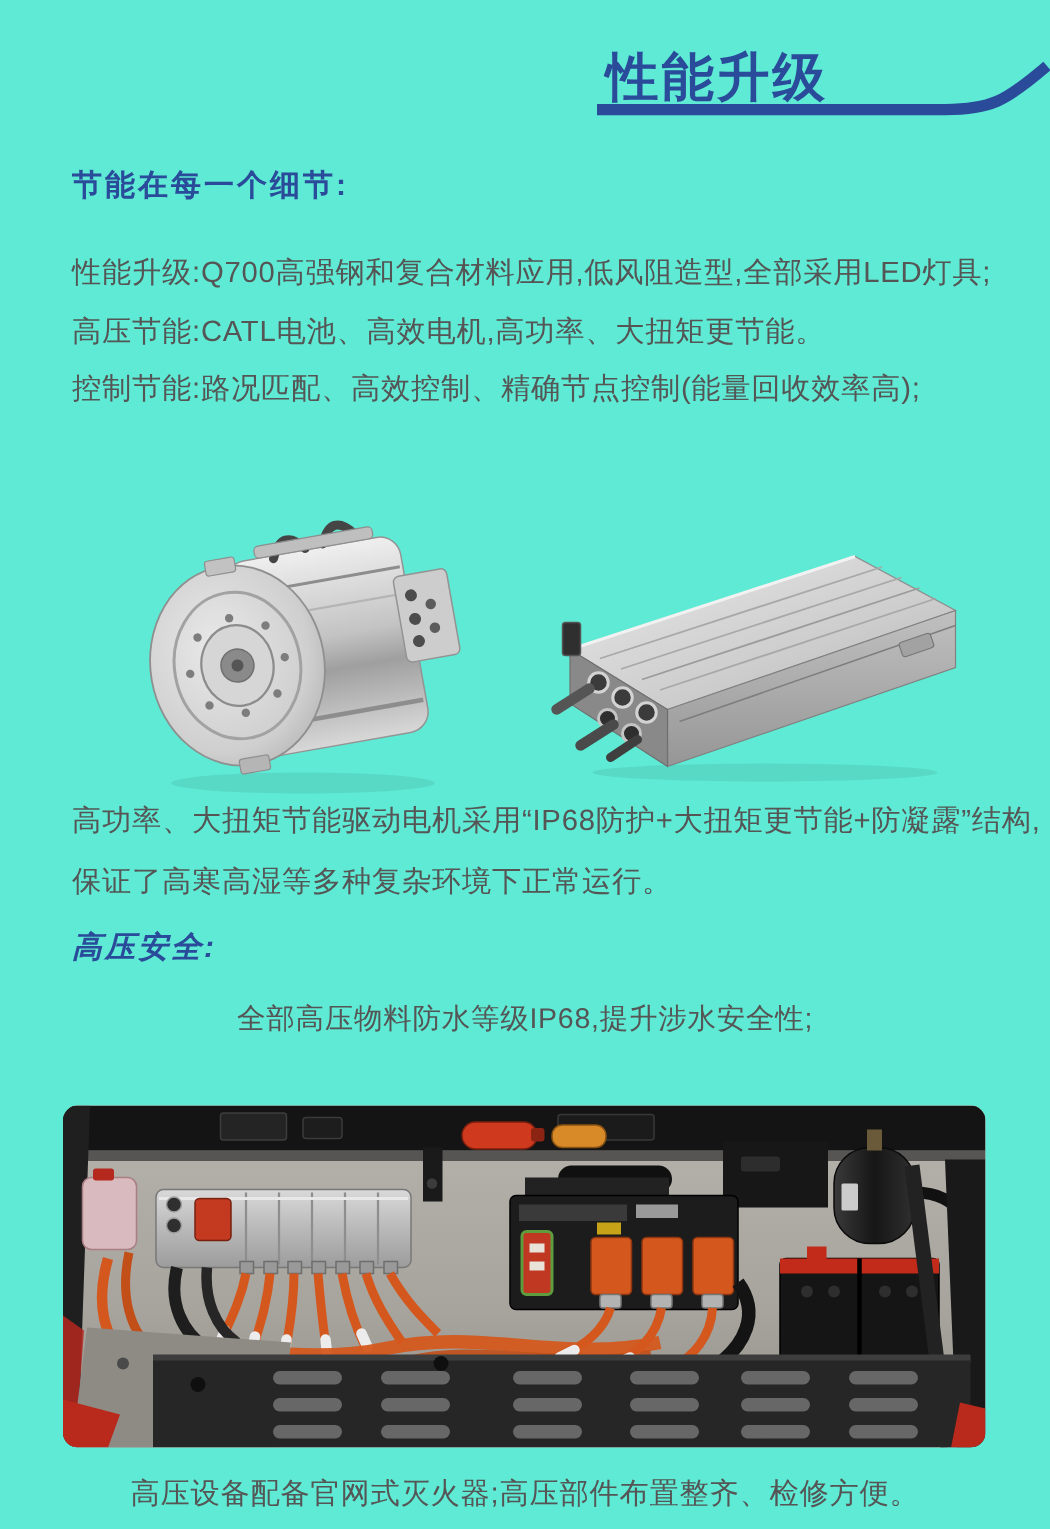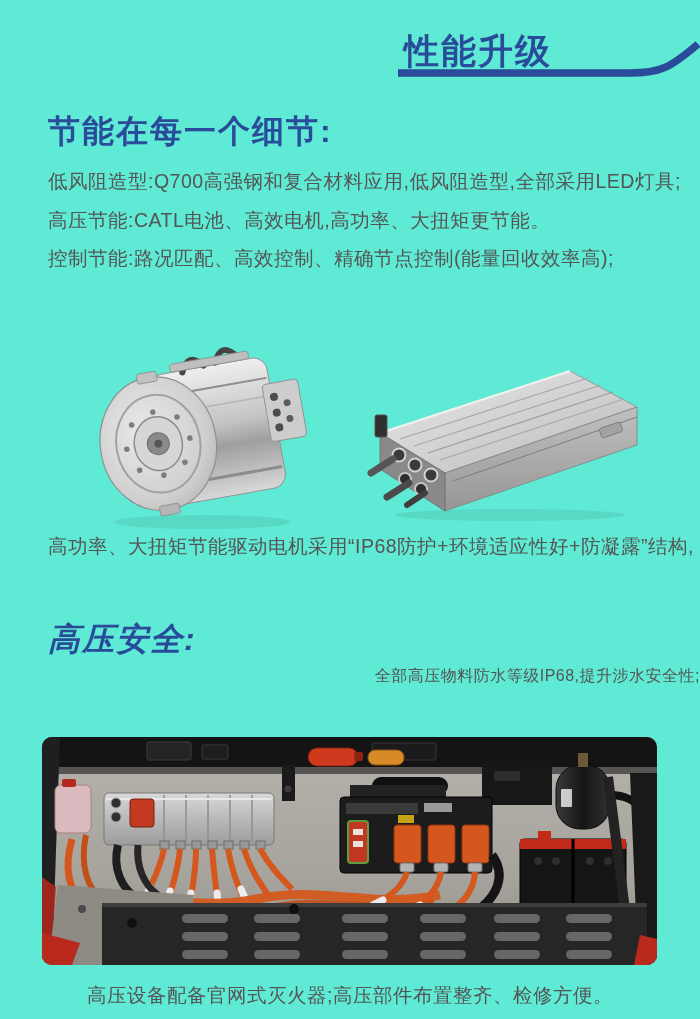--- a/index.html
+++ b/index.html
@@ -8,35 +8,35 @@
     font-family:"Liberation Sans","DejaVu Sans",sans-serif;color:#4f4f4f;
   }
   
   .hdr-title{
     position:absolute;left:404px;top:28px;font-size:35px;font-weight:800;
     color:#2a4b9a;letter-spacing:2px;white-space:nowrap;
   }
   .hdr-swoosh{position:absolute;left:398px;top:40px;width:302px;height:46px;}
   
   .sec-head{
-    position:absolute;left:48px;font-size:32px;font-weight:800;color:#2a4b9a;
+    position:absolute;left:48px;font-size:20px;font-weight:800;color:#2a4b9a;
     letter-spacing:2px;white-space:nowrap;
   }
   .sec-head.h1{top:110px;}
   .sec-head.h2{top:299px;}
   .sec-head.h3{top:618px;font-style:italic;}
   
   .body-line{
     position:absolute;left:48px;width:630px;font-size:19.5px;color:#555555;
     letter-spacing:0.5px;white-space:nowrap;
   }
   .el1{top:168px;} .el2{top:207px;} .el3{top:245px;}
   .vl1{top:533px;} .vl2{top:574px;}
   .center-line{
-    position:absolute;left:0;width:700px;text-align:right;font-size:16px;
+    position:absolute;left:0;width:700px;text-align:center;font-size:19px;
     color:#555555;letter-spacing:0.5px;white-space:nowrap;
   }
   .sl1{top:666px;} .sl2{top:702px;}
   .caption{
     position:absolute;left:0;top:982px;width:700px;text-align:center;
     font-size:19.5px;color:#555555;letter-spacing:0.5px;white-space:nowrap;
   }
   
   .motor-img{position:absolute;left:82px;top:338px;width:240px;height:195px;}
   .ctrl-img{position:absolute;left:345px;top:355px;width:300px;height:170px;}
@@ -51,21 +51,21 @@
 <body>
 
 <div class="page">
 
   <div class="hdr-title">性能升级</div>
   <svg class="hdr-swoosh" viewBox="0 0 302 46">
     <path d="M0,33 H232 C262,33 272,28 300,4" fill="none" stroke="#2a4b9a" stroke-width="7.5"></path>
   </svg>
 
   <div class="sec-head h1">节能在每一个细节:</div>
-  <div class="body-line el1">低风阻造型:Q700高强钢和复合材料应用,低风阻造型,全部采用LED灯具;</div>
+  <div class="body-line el1">性能升级:Q700高强钢和复合材料应用,低风阻造型,全部采用LED灯具;</div>
   <div class="body-line el2">高压节能:CATL电池、高效电机,高功率、大扭矩更节能。</div>
   <div class="body-line el3">控制节能:路况匹配、高效控制、精确节点控制(能量回收效率高);</div>
 
 
   <svg class="motor-img" viewBox="0 0 240 195">
     <defs>
       <linearGradient id="mBody" x1="0" y1="0" x2="0" y2="1">
         <stop offset="0" stop-color="#efefef"></stop>
           <stop offset="0.45" stop-color="#c3c3c3"></stop>
         <stop offset="0.62" stop-color="#9f9f9f"></stop>
@@ -141,21 +141,22 @@
       <circle cx="86" cy="120" r="6.5" fill="#3b3b3b" stroke="#d3d3d3" stroke-width="2"></circle>
       <circle cx="60" cy="124" r="6" fill="#2e2e2e" stroke="#c4c4c4" stroke-width="2"></circle>
       <circle cx="76" cy="134" r="6" fill="#2e2e2e" stroke="#c4c4c4" stroke-width="2"></circle>
       <path d="M48,104 l-22,14" stroke="#555" stroke-width="7" stroke-linecap="round"></path>
       <path d="M64,128 l-22,14" stroke="#4a4a4a" stroke-width="7" stroke-linecap="round"></path>
       <path d="M80,138 l-18,12" stroke="#3f3f3f" stroke-width="6" stroke-linecap="round"></path>
       <rect x="30" y="60" width="12" height="22" rx="2" fill="#2f2f2f" stroke="#555"></rect>
     </g>
   </svg>
 
-  <div class="body-line vl1">高功率、大扭矩节能驱动电机采用“IP68防护+环境适应性好+防凝露”结构,</div>
+  <div class="body-line vl1">高功率、大扭矩节能驱动电机采用“IP68防护+大扭矩更节能+防凝露”结构,</div>
+  <div class="body-line vl2">保证了高寒高湿等多种复杂环境下正常运行。</div>
 
   <div class="sec-head h3">高压安全:</div>
   <div class="center-line sl1">全部高压物料防水等级IP68,提升涉水安全性;</div>
 
   <div class="photo">
     <svg viewBox="0 0 615 228" width="615" height="228">
       <defs>
         <linearGradient id="pBg" x1="0" y1="0" x2="0" y2="1">
           <stop offset="0" stop-color="#b6b2ac"></stop>
             <stop offset="0.6" stop-color="#a7a39d"></stop>

